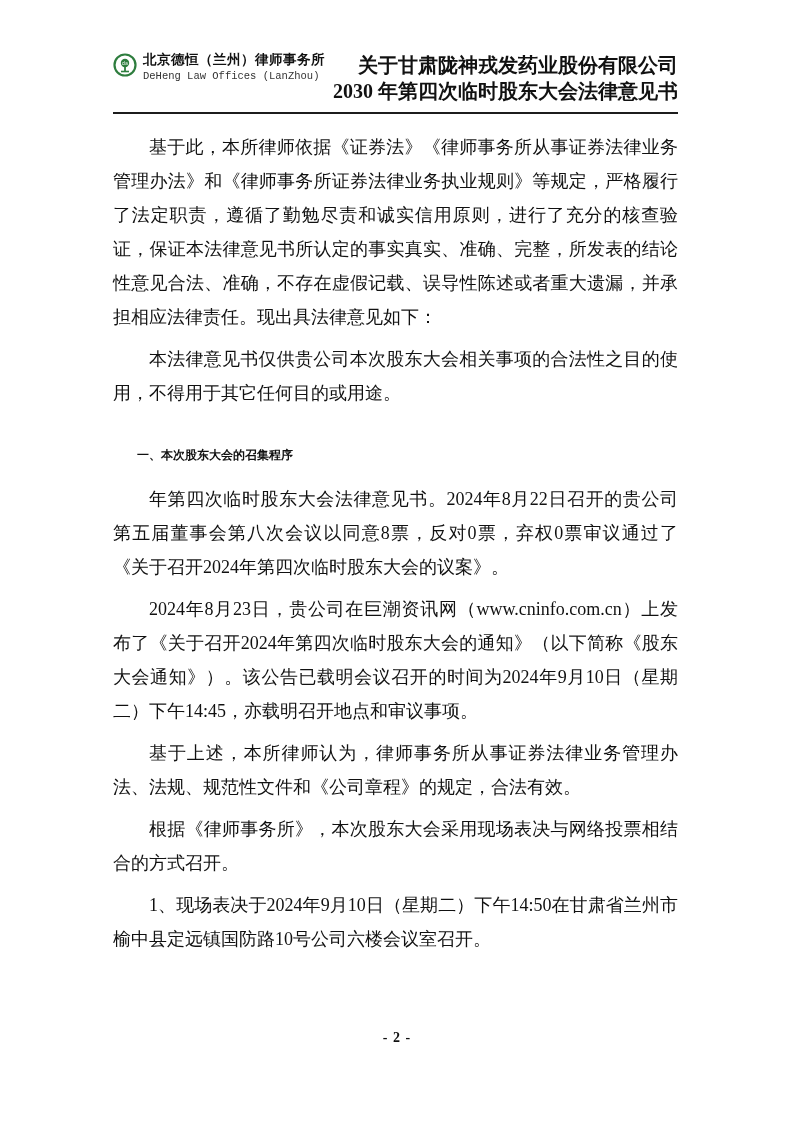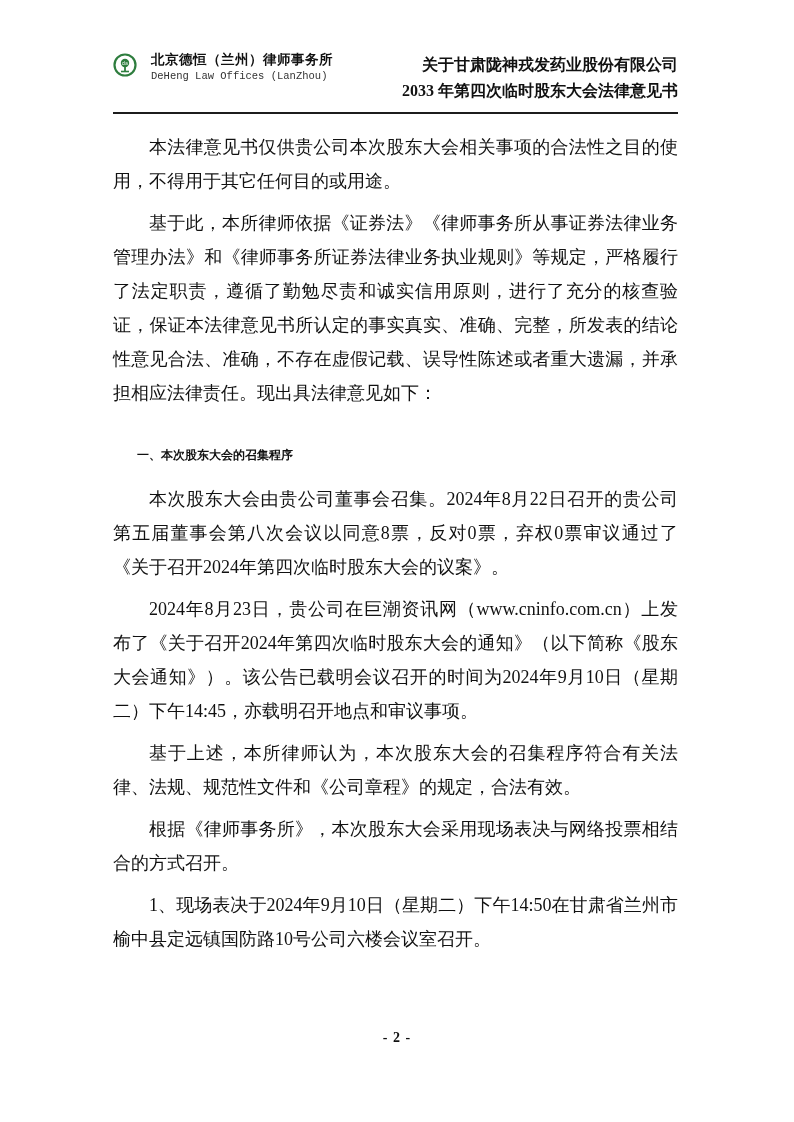--- a/index.html
+++ b/index.html
@@ -8,34 +8,34 @@
     width:794px; height:1122px;
     background:#ffffff;
     font-family:"Liberation Serif","DejaVu Serif",serif;
     color:#111111;
     overflow:hidden;
   }
   .margin-box { position:absolute; left:113px; top:52px; width:565px; }
 
   
   .header { display:flex; justify-content:space-between; align-items:flex-start; }
-  .firm { display:flex; align-items:flex-start; gap:14px; }
+  .firm { display:flex; align-items:flex-start; gap:6px; }
   .logo { width:24px; height:24px; flex:0 0 auto; margin-top:1px; }
   .firm-names { display:flex; flex-direction:column; }
   .firm-cn {
     font-family:"Liberation Sans","DejaVu Sans",sans-serif;
     font-size:13.5px; font-weight:bold; line-height:16px; letter-spacing:0.5px;
     white-space:nowrap;
   }
   .firm-en {
     font-family:Liberation Mono, monospace;
     font-size:10.5px; font-weight:400; color:#333; line-height:13px; margin-top:2px;
     white-space:nowrap;
   }
-  .doc-title { text-align:right; font-size:16px; line-height:26px; font-weight:600; white-space:nowrap; }
+  .doc-title { text-align:right; font-size:20px; line-height:26px; font-weight:600; white-space:nowrap; }
   .header-rule { border:0; border-top:2.5px solid #1c1c1c; margin:8px 0 0 0; }
 
   
   .article { margin-top:16px; }
   .para {
     font-size:18px; line-height:34px;
     text-align:justify; text-indent:2em;
     margin:0 0 8px 0;
   }
   .sec-heading {
@@ -65,32 +65,32 @@
           <path d="M8 18.5 h8" stroke="#2e7d3e" stroke-width="1.6"></path>
           <text x="12" y="12" font-size="4.5" fill="#ffffff" text-anchor="middle" font-family="Liberation Sans, sans-serif">cla</text>
         </svg>
         <div class="firm-names">
           <div class="firm-cn">北京德恒（兰州）律师事务所</div>
           <div class="firm-en">DeHeng Law Offices (LanZhou)</div>
         </div>
       </div>
       <div class="doc-title">
         <div>关于甘肃陇神戎发药业股份有限公司</div>
-        <div>2033 年第四次临时股东大会法律意见书</div>
+        <div>2030 年第四次临时股东大会法律意见书</div>
       </div>
     </div>
     <hr class="header-rule">
 
     <div class="article">
+      <p class="para">基于此，本所律师依据《证券法》《律师事务所从事证券法律业务管理办法》和《律师事务所证券法律业务执业规则》等规定，严格履行了法定职责，遵循了勤勉尽责和诚实信用原则，进行了充分的核查验证，保证本法律意见书所认定的事实真实、准确、完整，所发表的结论性意见合法、准确，不存在虚假记载、误导性陈述或者重大遗漏，并承担相应法律责任。现出具法律意见如下：</p>
       <p class="para">本法律意见书仅供贵公司本次股东大会相关事项的合法性之目的使用，不得用于其它任何目的或用途。</p>
-      <p class="para">基于此，本所律师依据《证券法》《律师事务所从事证券法律业务管理办法》和《律师事务所证券法律业务执业规则》等规定，严格履行了法定职责，遵循了勤勉尽责和诚实信用原则，进行了充分的核查验证，保证本法律意见书所认定的事实真实、准确、完整，所发表的结论性意见合法、准确，不存在虚假记载、误导性陈述或者重大遗漏，并承担相应法律责任。现出具法律意见如下：</p>
       <h2 class="sec-heading">一、本次股东大会的召集程序</h2>
-      <p class="para">本次股东大会由贵公司董事会召集。2024年8月22日召开的贵公司第五届董事会第八次会议以同意8票，反对0票，弃权0票审议通过了《关于召开2024年第四次临时股东大会的议案》。</p>
+      <p class="para">年第四次临时股东大会法律意见书。2024年8月22日召开的贵公司第五届董事会第八次会议以同意8票，反对0票，弃权0票审议通过了《关于召开2024年第四次临时股东大会的议案》。</p>
       <p class="para">2024年8月23日，贵公司在巨潮资讯网（www.cninfo.com.cn）上发布了《关于召开2024年第四次临时股东大会的通知》（以下简称《股东大会通知》）。该公告已载明会议召开的时间为2024年9月10日（星期二）下午14:45，亦载明召开地点和审议事项。</p>
-      <p class="para">基于上述，本所律师认为，本次股东大会的召集程序符合有关法律、法规、规范性文件和《公司章程》的规定，合法有效。</p>
+      <p class="para">基于上述，本所律师认为，律师事务所从事证券法律业务管理办法、法规、规范性文件和《公司章程》的规定，合法有效。</p>
       <p class="para">根据《律师事务所》，本次股东大会采用现场表决与网络投票相结合的方式召开。</p>
       <p class="para">1、现场表决于2024年9月10日（星期二）下午14:50在甘肃省兰州市榆中县定远镇国防路10号公司六楼会议室召开。</p>
     </div>
 
   </div>
 
   <div class="footer">- 2 -</div>
 </div>
 
 </body></html>

